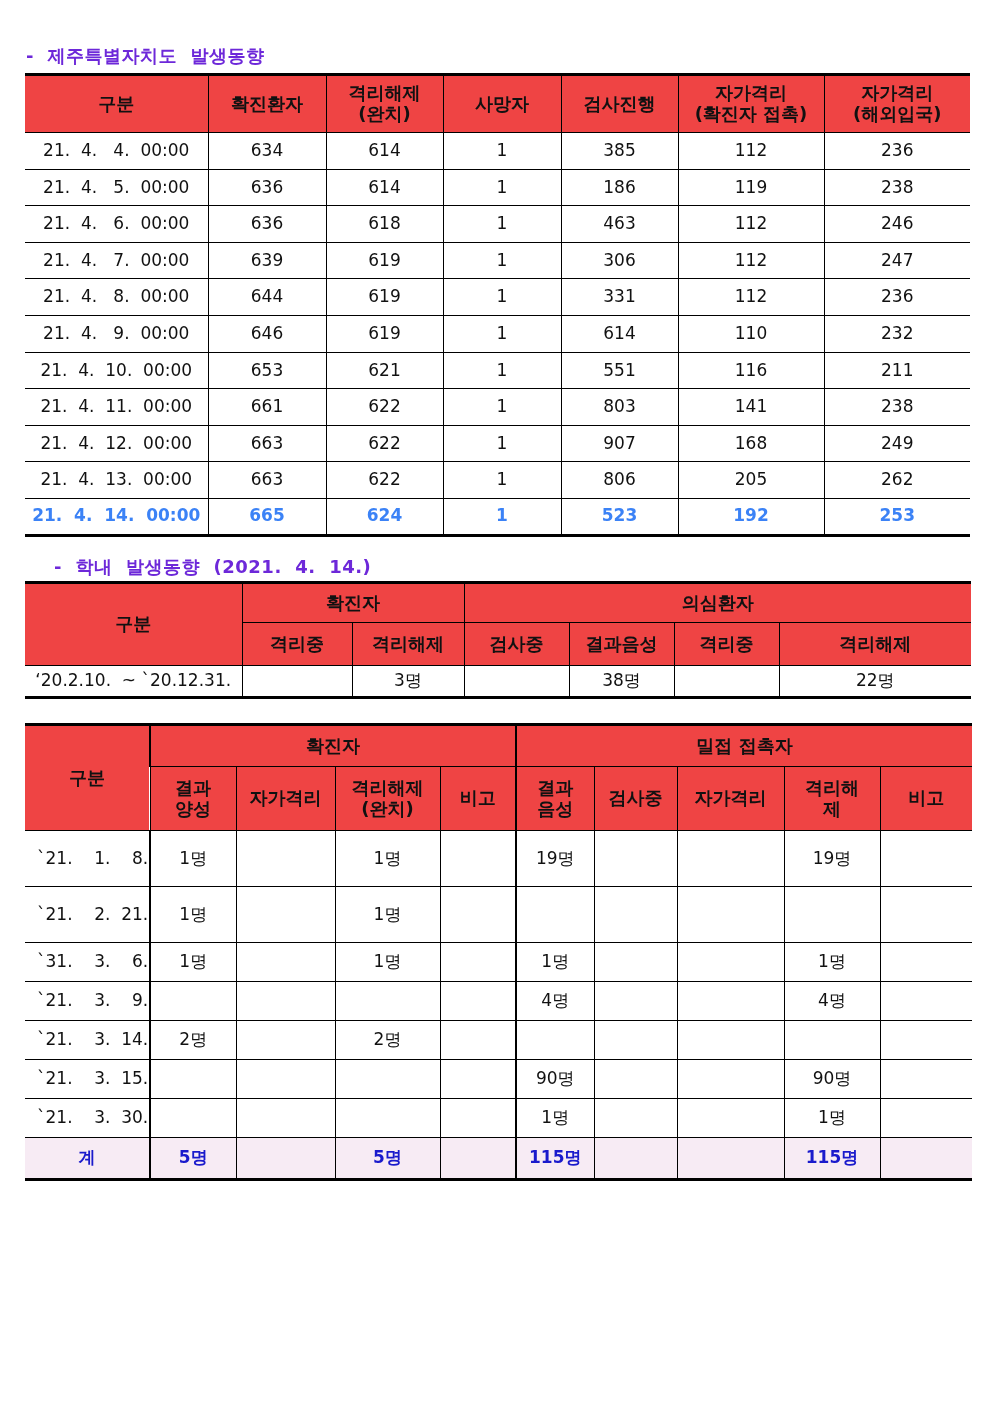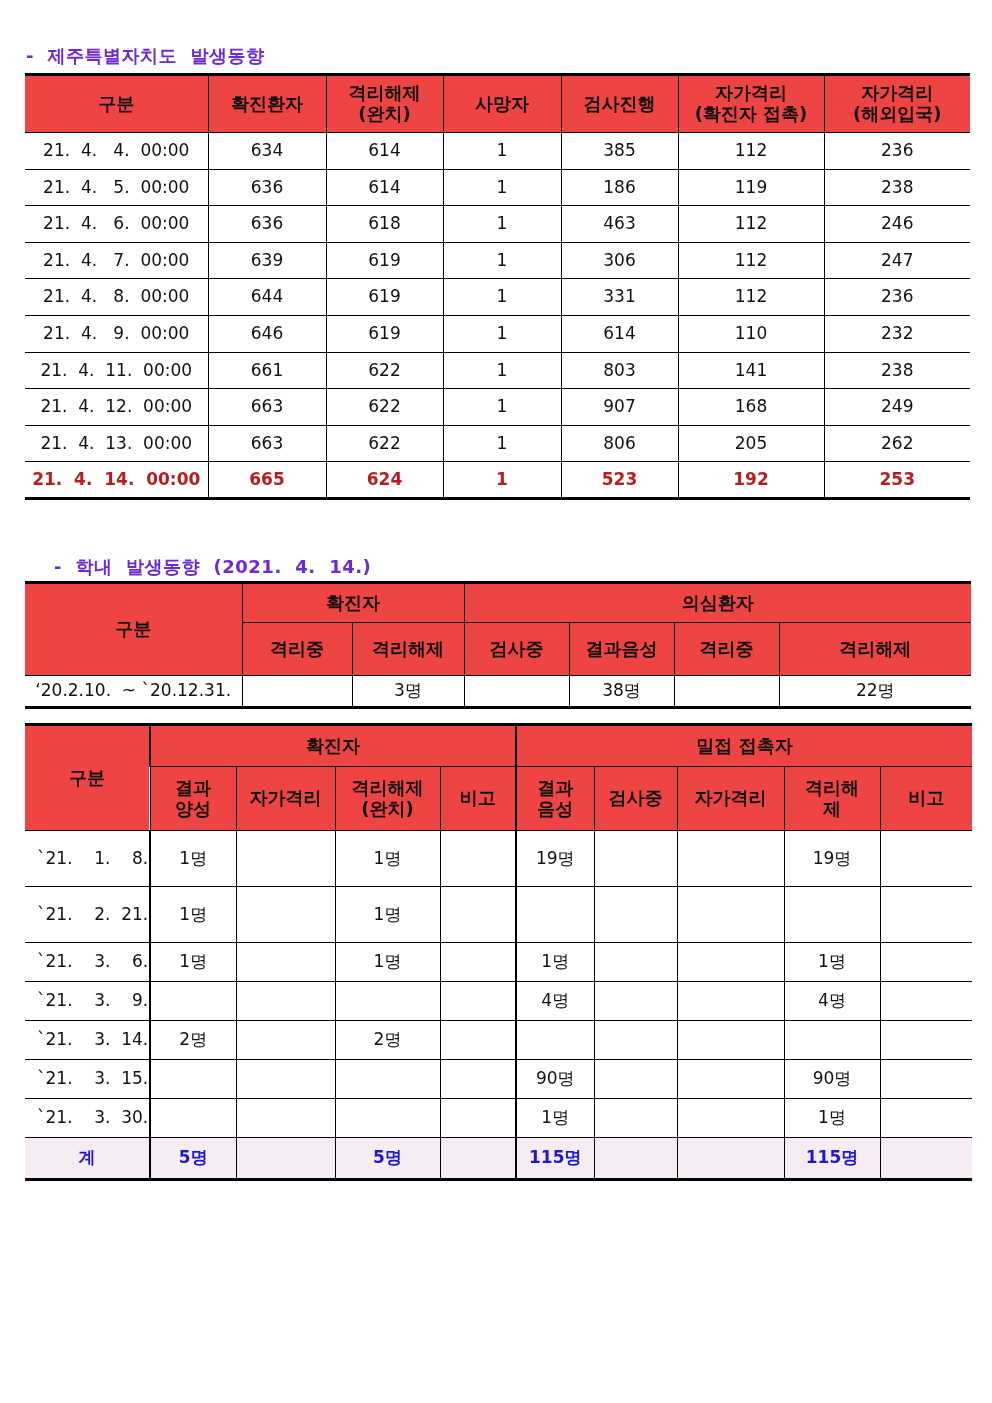--- a/index.html
+++ b/index.html
@@ -16,38 +16,38 @@
   #t2 { left: 54px; top: 555px; }
   table {
     position: absolute; border-collapse: collapse; table-layout: fixed;
     font-size: 17px;
   }
   td, th {
     border: 1px solid #000; text-align: center; vertical-align: middle;
     padding: 0; overflow: hidden; white-space: pre-line; line-height: 1.15;
   }
   th { background: #ef4444; font-weight: bold; font-size: 18px; }
-  .hl td { color: #b91c1c; font-weight: bold; }
+  .hl td { color: #3b82f6; font-weight: bold; }
   .sum td { background: #f7ebf4; color: #1a1acc; font-weight: bold; }
   .date { white-space: pre; }
 
   
   #tbl1 { left: 25px; top: 73px; width: 945px; border-top: 3px solid #000; border-bottom: 3px solid #000; }
   #tbl1 td, #tbl1 th { border-left: 1px solid #000; border-right: 1px solid #000; }
   #tbl1 tr > :first-child { border-left: none; }
   #tbl1 tr > :last-child { border-right: none; }
   #tbl1 thead tr { height: 58px; }
   #tbl1 tbody tr { height: 36.6px; }
 
   
   #tbl2 { left: 25px; top: 581px; width: 946px; border-top: 3px solid #000; border-bottom: 3px solid #000; }
   #tbl2 tr > :first-child { border-left: none; }
   #tbl2 tr > :last-child { border-right: none; }
   #tbl2 .r1 { height: 40px; }
-  #tbl2 .r2 { height: 53px; }
+  #tbl2 .r2 { height: 43px; }
   #tbl2 .r3 { height: 32px; }
 
   
   #tbl3 { left: 25px; top: 723px; width: 947px; border-top: 3px solid #000; border-bottom: 3px solid #000; }
   #tbl3 tr > :first-child { border-left: none; }
   #tbl3 tr > :last-child { border-right: none; }
   #tbl3 .thick-l { border-left: 2px solid #000; }
   #tbl3 .r1 { height: 42px; }
   #tbl3 .r2 { height: 64px; }
   #tbl3 tbody tr { height: 39px; }
@@ -131,20 +131,29 @@
         <td>236</td>
       </tr>
     <tr>
         <td class="date">21.  4.   9.  00:00</td>
         <td>646</td>
         <td>619</td>
         <td>1</td>
         <td>614</td>
         <td>110</td>
         <td>232</td>
+      </tr>
+    <tr>
+        <td class="date">21.  4.  10.  00:00</td>
+        <td>653</td>
+        <td>621</td>
+        <td>1</td>
+        <td>551</td>
+        <td>116</td>
+        <td>211</td>
       </tr>
     <tr>
         <td class="date">21.  4.  11.  00:00</td>
         <td>661</td>
         <td>622</td>
         <td>1</td>
         <td>803</td>
         <td>141</td>
         <td>238</td>
       </tr>
@@ -270,21 +279,21 @@
         <td></td>
         <td>1명</td>
         <td></td>
         <td class="thick-l"></td>
         <td></td>
         <td></td>
         <td></td>
         <td></td>
       </tr>
     <tr>
-        <td class="dcell">`21.    3.    6.</td>
+        <td class="dcell">`31.    3.    6.</td>
         <td class="thick-l">1명</td>
         <td></td>
         <td>1명</td>
         <td></td>
         <td class="thick-l">1명</td>
         <td></td>
         <td></td>
         <td>1명</td>
         <td></td>
       </tr>

